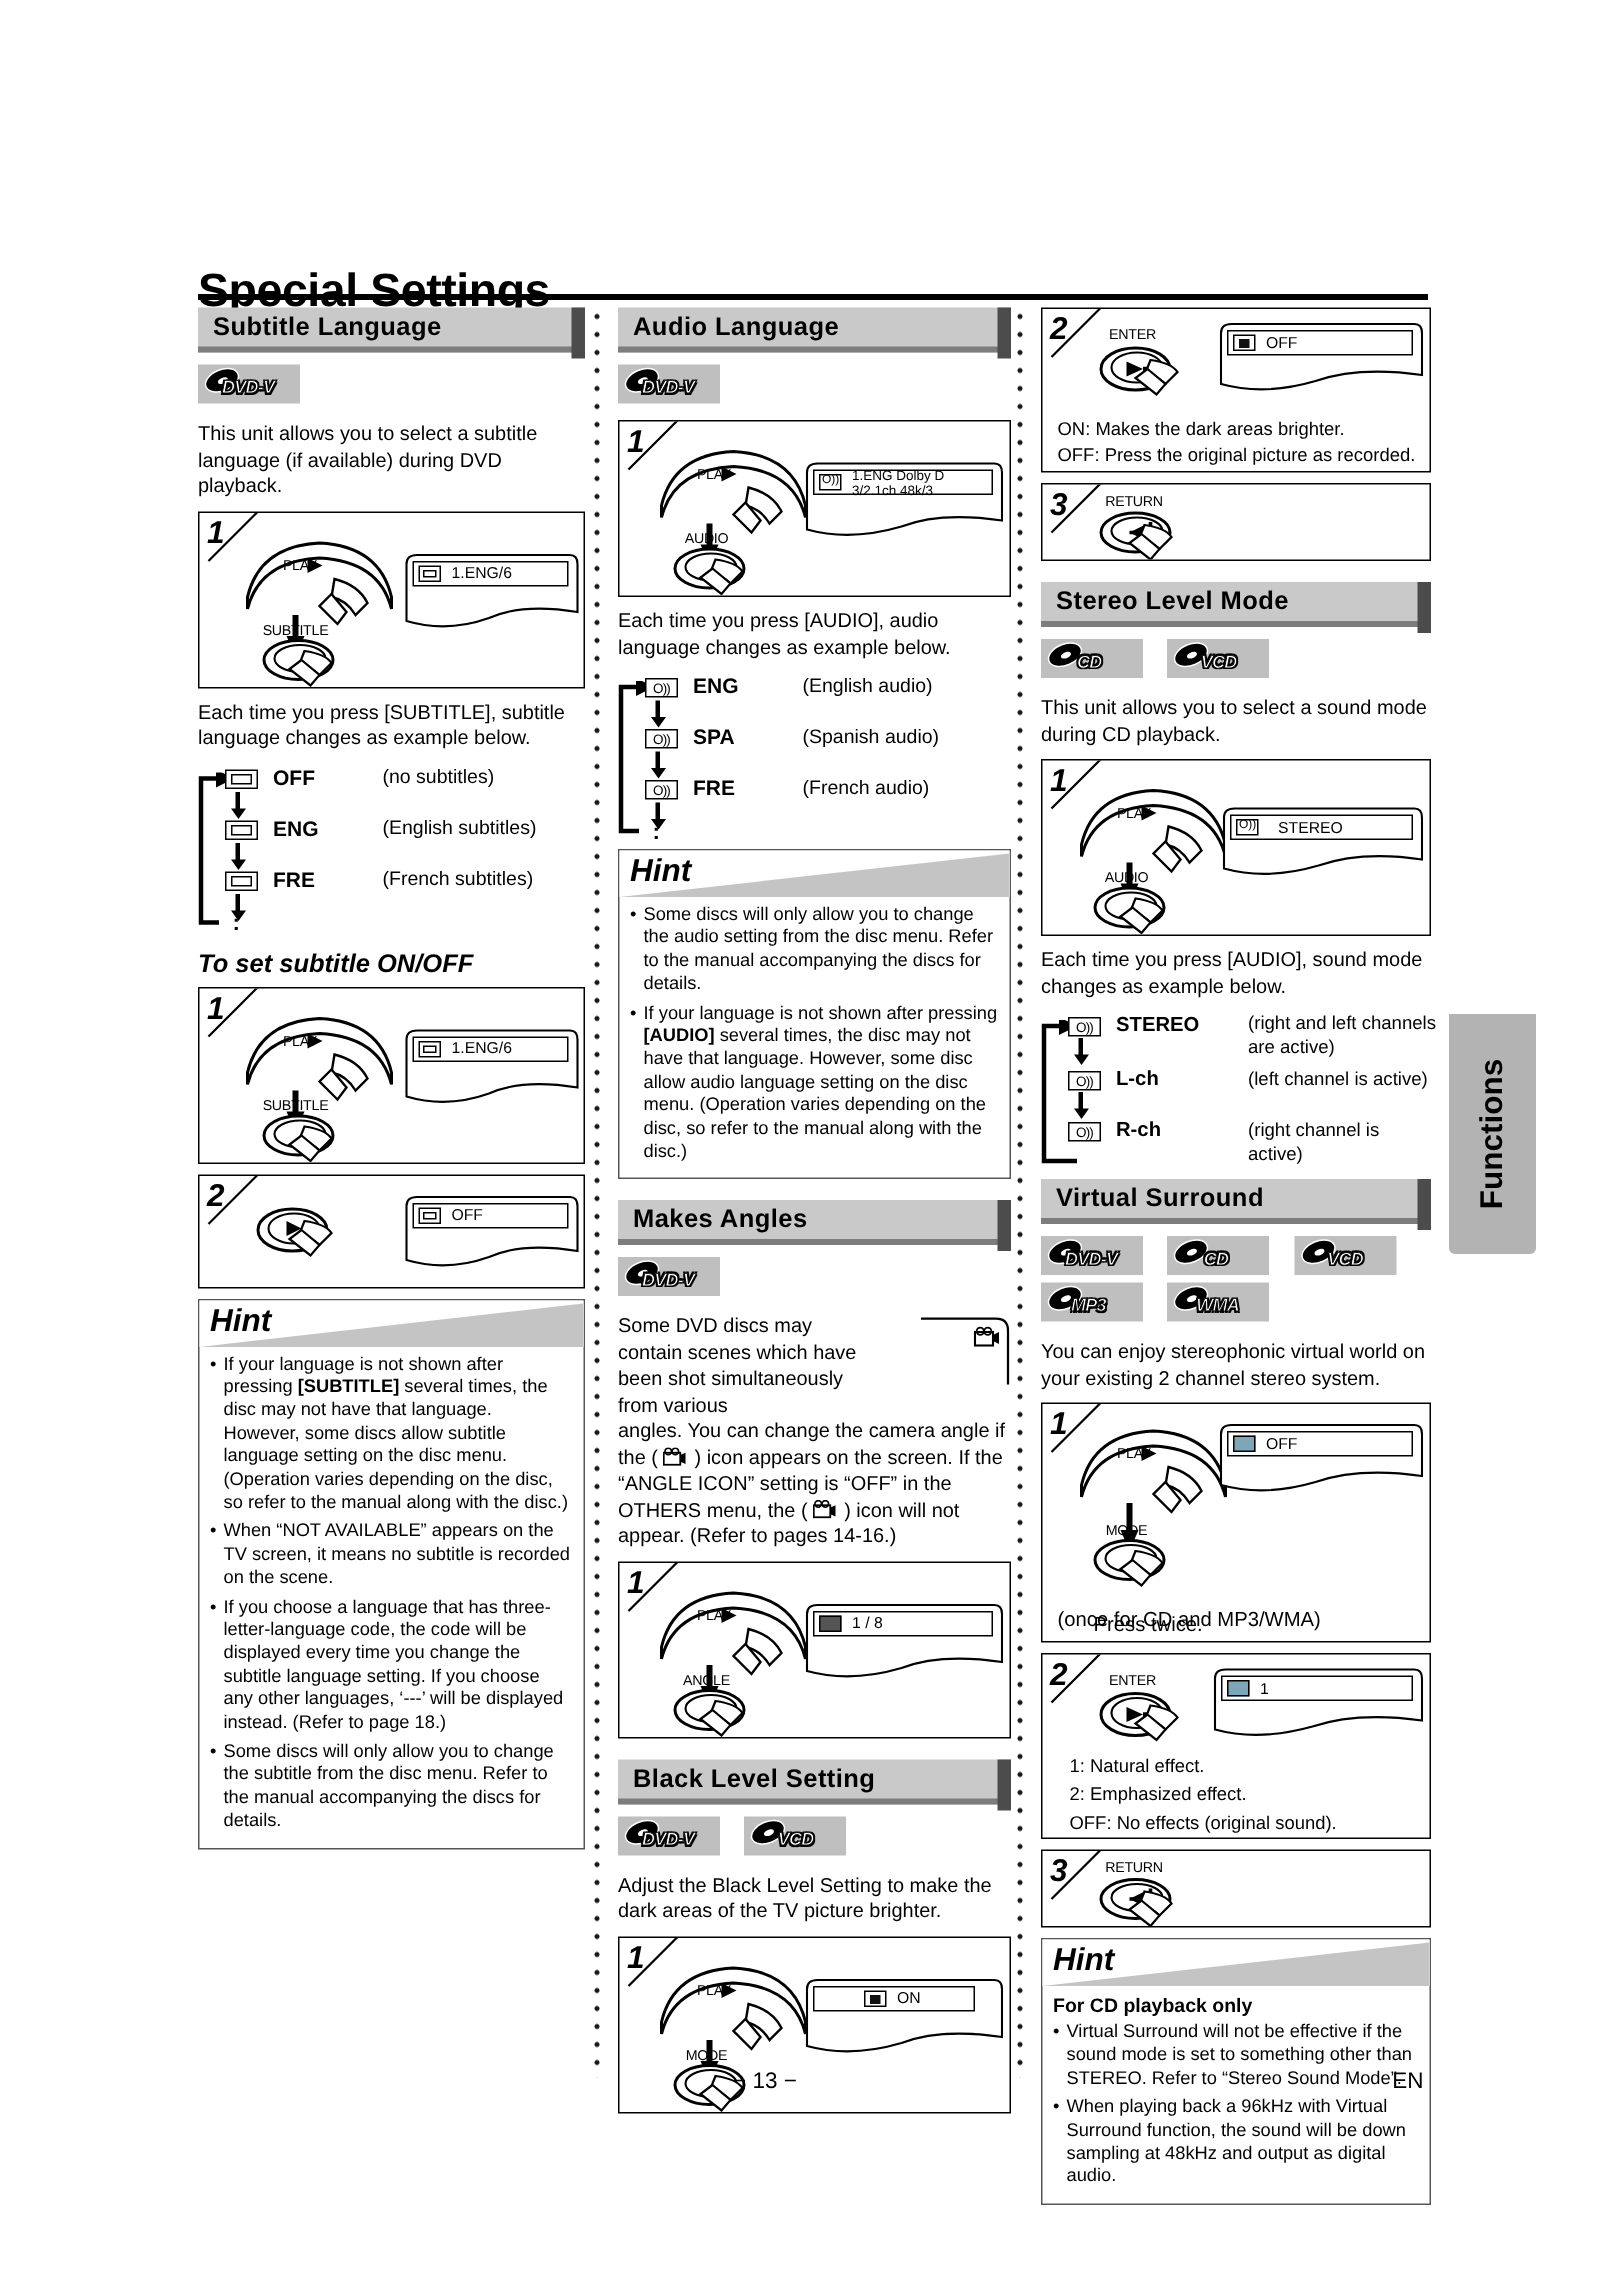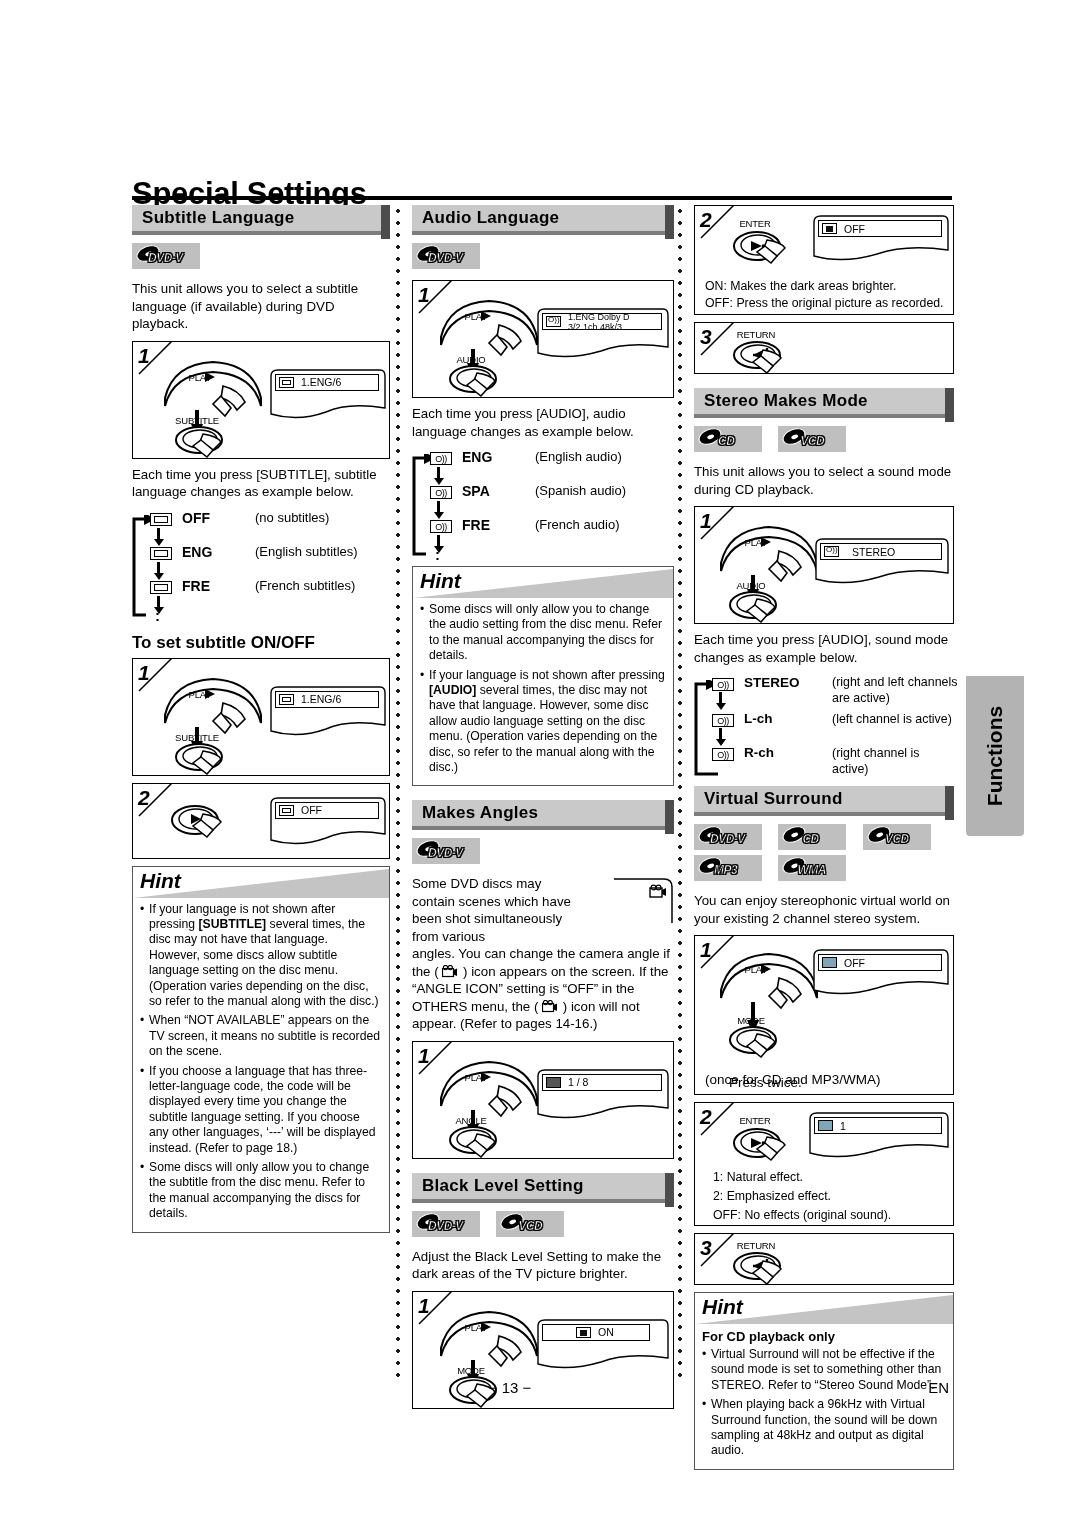--- a/index.html
+++ b/index.html
@@ -170,21 +170,21 @@
   .hint-body { padding:4px 7px 6px 7px; }
   .hint-li {
     position:relative; padding-left:9px; font-size:12.2px; line-height:15.4px;
     margin-bottom:4px;
   }
   .hint-li:before{ content:"•"; position:absolute; left:0; top:0; }
   .hint-li b { font-weight:bold; }
   .hint-sub { font-size:13px; font-weight:bold; margin:1px 0 3px 0; }
 
   .sub-heading {
-    font-size:17px; font-weight:bold; margin:12px 0 5px 0;
+    font-size:17px; font-weight:bold; font-style:italic; margin:12px 0 5px 0;
   }
 
   .note-line { font-size:12.3px; line-height:16px; }
 
   
   .functab {
     position:absolute; left:966px; top:676px; width:58px; height:160px;
     background:#b3b3b3; border-radius:0 0 4px 4px;
   }
   .functab span {
@@ -619,21 +619,21 @@
         <ellipse cx="27" cy="15" rx="17" ry="9" fill="#fff" stroke="#000" stroke-width="1.4"></ellipse>
         <polygon points="32,11 22,16 32,21" fill="#000"></polygon>
         <path d="M22 16 L 36 16 L 36 9" fill="none" stroke="#000" stroke-width="2.4"></path>
         <path d="M32 11 q 14 2 18 8 l -8 8 q -6 -6 -14 -6 z" fill="#fff" stroke="#000" stroke-width="1.5"></path>
         <path d="M30 17 l 12 10 l -6 7 l -14 -11 z" fill="#fff" stroke="#000" stroke-width="1.5"></path>
       </svg>
       <div class="btn-label" style="position:absolute; left:28px; top:6px; width:66px;">RETURN</div>
     </div>
 
     <div class="sec-head" style="margin-top:14px;">
-      <div class="txt">Stereo Makes Mode</div>
+      <div class="txt">Stereo Level Mode</div>
       <div class="cap"></div>
     </div>
     <div class="badges">
       <span class="badge">
         <span class="disc"></span>
         <span class="lbl" style="left:24px;">CD</span>
       </span>
       <span class="badge">
         <span class="disc"></span>
         <span class="lbl" style="left:22px;">VCD</span>

